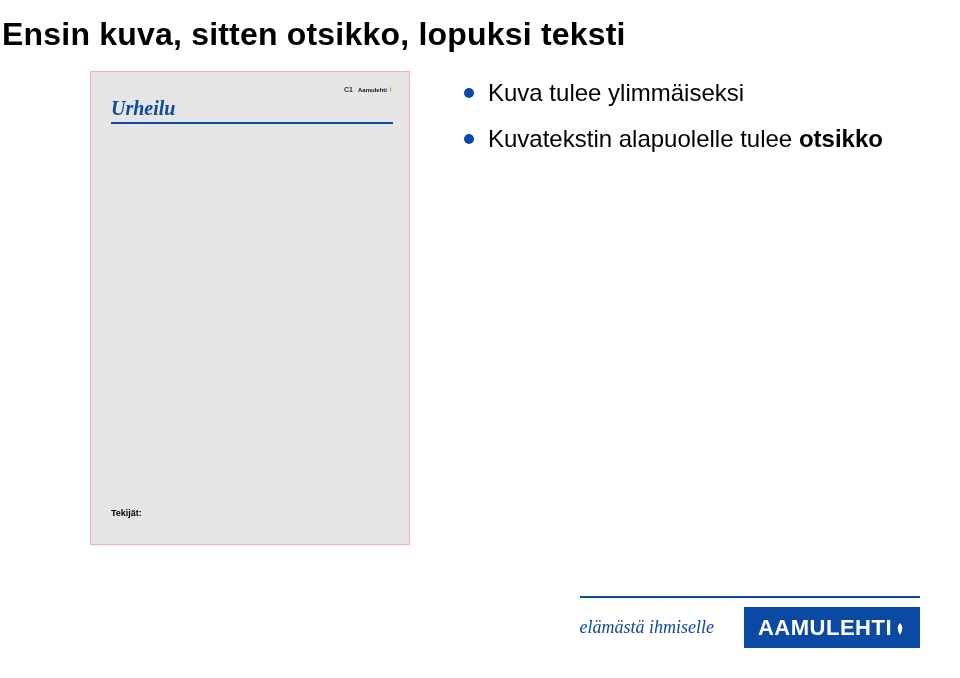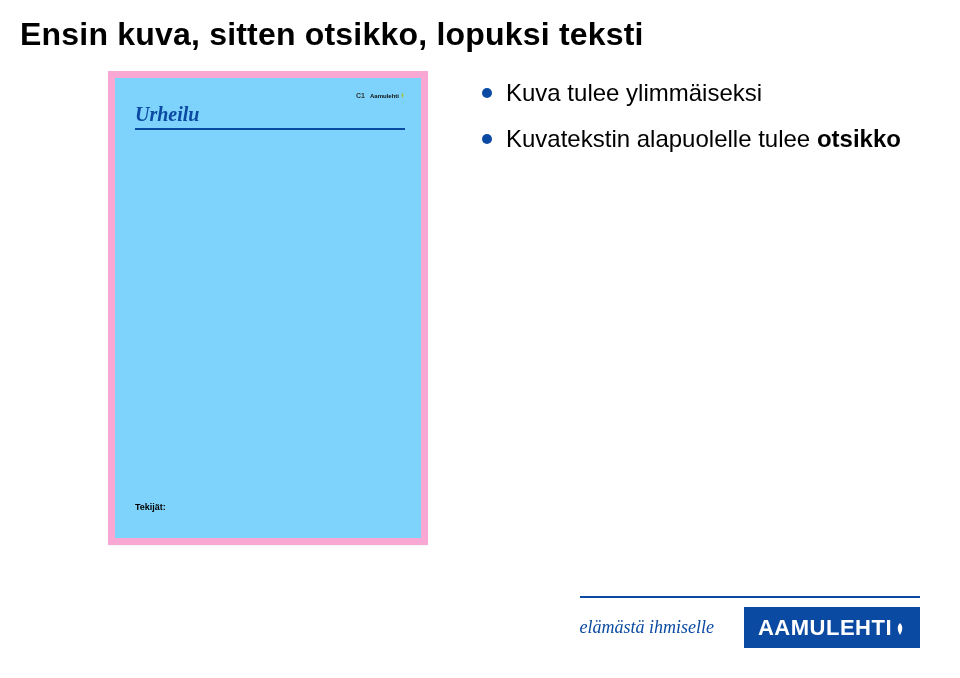--- a/index.html
+++ b/index.html
@@ -1,20 +1,20 @@
 <!DOCTYPE html>
 <html><head>
   <meta charset="utf-8">
   <style>
     * { box-sizing: border-box; margin: 0; padding: 0; }
     html, body { width: 960px; height: 678px; font-family: Arial, Helvetica, sans-serif; background: #fff; overflow: hidden; }
-    .slide { position: relative; width: 960px; height: 678px; padding-left: 18px; }
+    .slide { position: relative; width: 960px; height: 678px; }
     .title { font-size: 32px; font-weight: bold; color: #000; padding: 16px 0 0 2px; letter-spacing: 0.2px; }
     .content { display: flex; padding: 18px 40px 0 90px; gap: 54px; }
-    .page-preview { width: 320px; height: 474px; background: #7dd3fc; border: 7px solid #f9a8d4; position: relative; box-shadow: 0 1px 2px rgba(0,0,0,0.05); }
+    .page-preview { width: 320px; height: 474px; background: #e5e5e5; border: 1px solid #f9a8d4; position: relative; box-shadow: 0 1px 2px rgba(0,0,0,0.05); }
     .page-inner { position: absolute; left: 20px; right: 16px; top: 14px; bottom: 14px; }
     .page-topmeta { display: flex; justify-content: flex-end; align-items: center; gap: 3px; font-size: 7px; color: #555; }
     .page-number { font-weight: bold; color: #333; font-size: 7px; margin-right: 2px; }
     .aamu-mini { display: inline-flex; align-items: baseline; font-weight: bold; color: #111; font-size: 6px; }
     .aamu-mini svg { height: 5px; width: auto; margin-left: 1px; }
     .section-name { font-family: Georgia, 'Times New Roman', serif; font-weight: bold; font-style: italic; color: #0b4aa2; font-size: 20px; margin-top: 4px; }
     .section-rule { height: 2px; background: #0b4aa2; margin-top: 2px; margin-bottom: 4px; }
     .tekijat { position: absolute; left: 0; bottom: 12px; font-size: 9px; font-weight: bold; color: #000; }
     .bullets { flex: 1; font-size: 24px; color: #000; line-height: 1.35; padding-top: 6px; }
     .bullets ul { list-style: none; }

